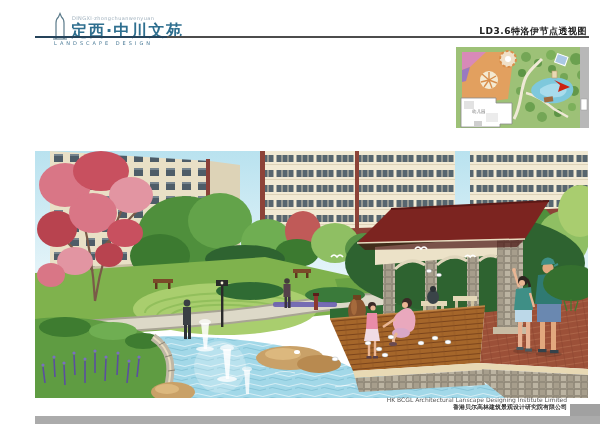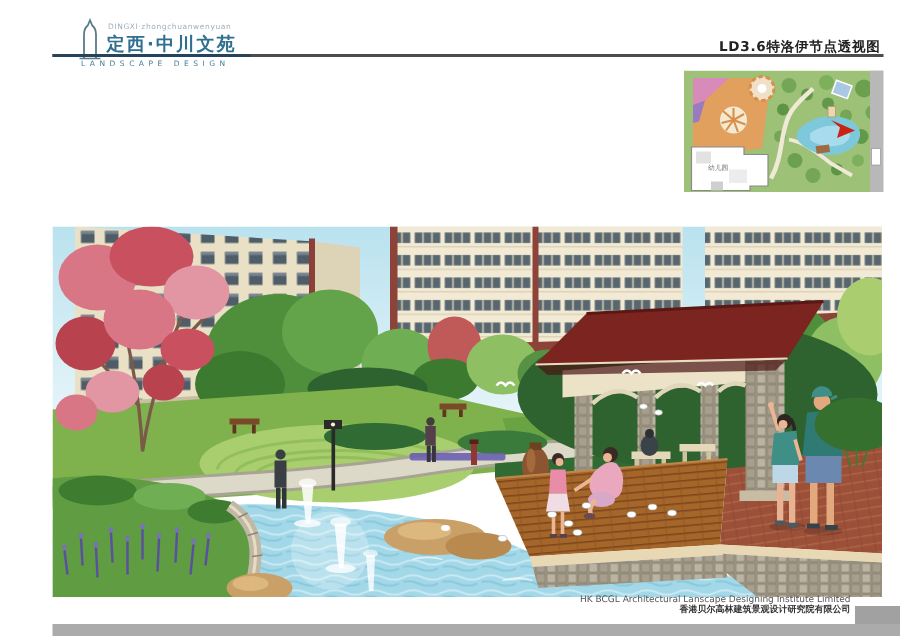--- a/index.html
+++ b/index.html
@@ -1,21 +1,21 @@
 <!DOCTYPE html>
 <html><head>
 <meta charset="utf-8">
 <style>
   html,body{margin:0;padding:0;background:#e9e9e9;}
   .sheet{position:relative;width:600px;height:424px;background:#ffffff;overflow:hidden;
          font-family:"DejaVu Sans","Liberation Sans",sans-serif;}
   
   .logo{position:absolute;left:52px;top:12px;width:16px;height:28px;}
   .brand-small{position:absolute;left:72px;top:15px;font-size:5px;letter-spacing:.4px;color:#9fb0bd;white-space:nowrap;}
-  .title-cn{position:absolute;left:71px;top:21px;font-size:12px;font-weight:bold;color:#2f6f8f;letter-spacing:1.5px;white-space:nowrap;}
+  .title-cn{position:absolute;left:71px;top:21px;font-size:16px;font-weight:bold;color:#2f6f8f;letter-spacing:1.5px;white-space:nowrap;}
   .rule{position:absolute;left:35px;top:36px;width:554px;height:2px;background:#4c4c4c;}
   .rule-dark{position:absolute;left:35px;top:36px;width:132px;height:2px;background:#25435a;}
   .subtitle{position:absolute;left:54px;top:40px;font-size:5px;letter-spacing:3px;color:#4a7a96;white-space:nowrap;}
   .sheet-title{position:absolute;right:13px;top:25px;font-size:9px;font-weight:bold;color:#222;letter-spacing:.5px;white-space:nowrap;}
   
   .inset{position:absolute;left:456px;top:47px;width:133px;height:81px;}
   
   .render{position:absolute;left:35px;top:151px;width:553px;height:247px;}
   
   .footer-text{position:absolute;right:33px;top:397px;text-align:right;line-height:1.15;}

